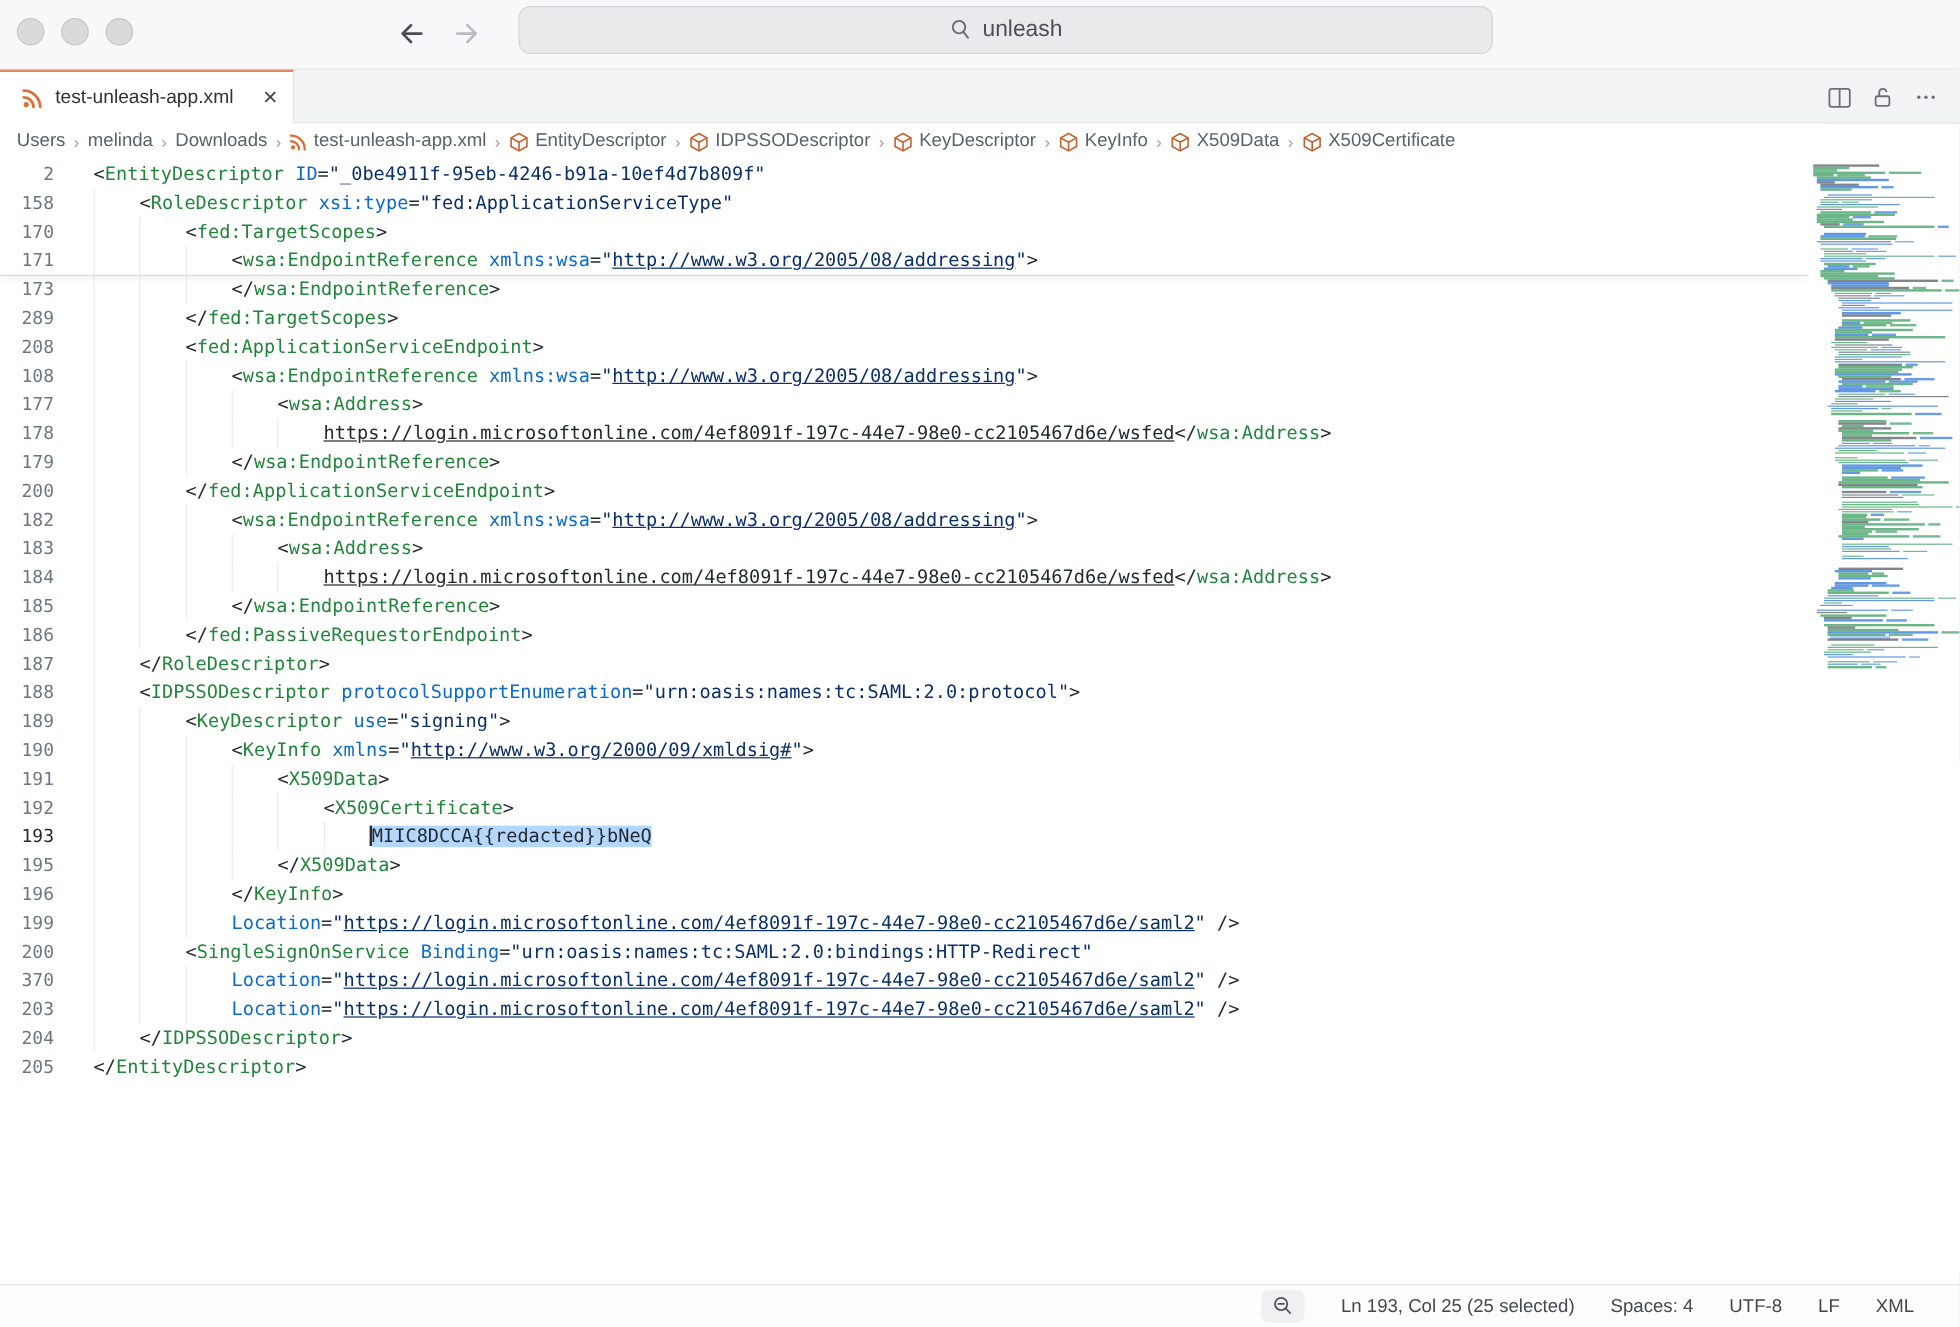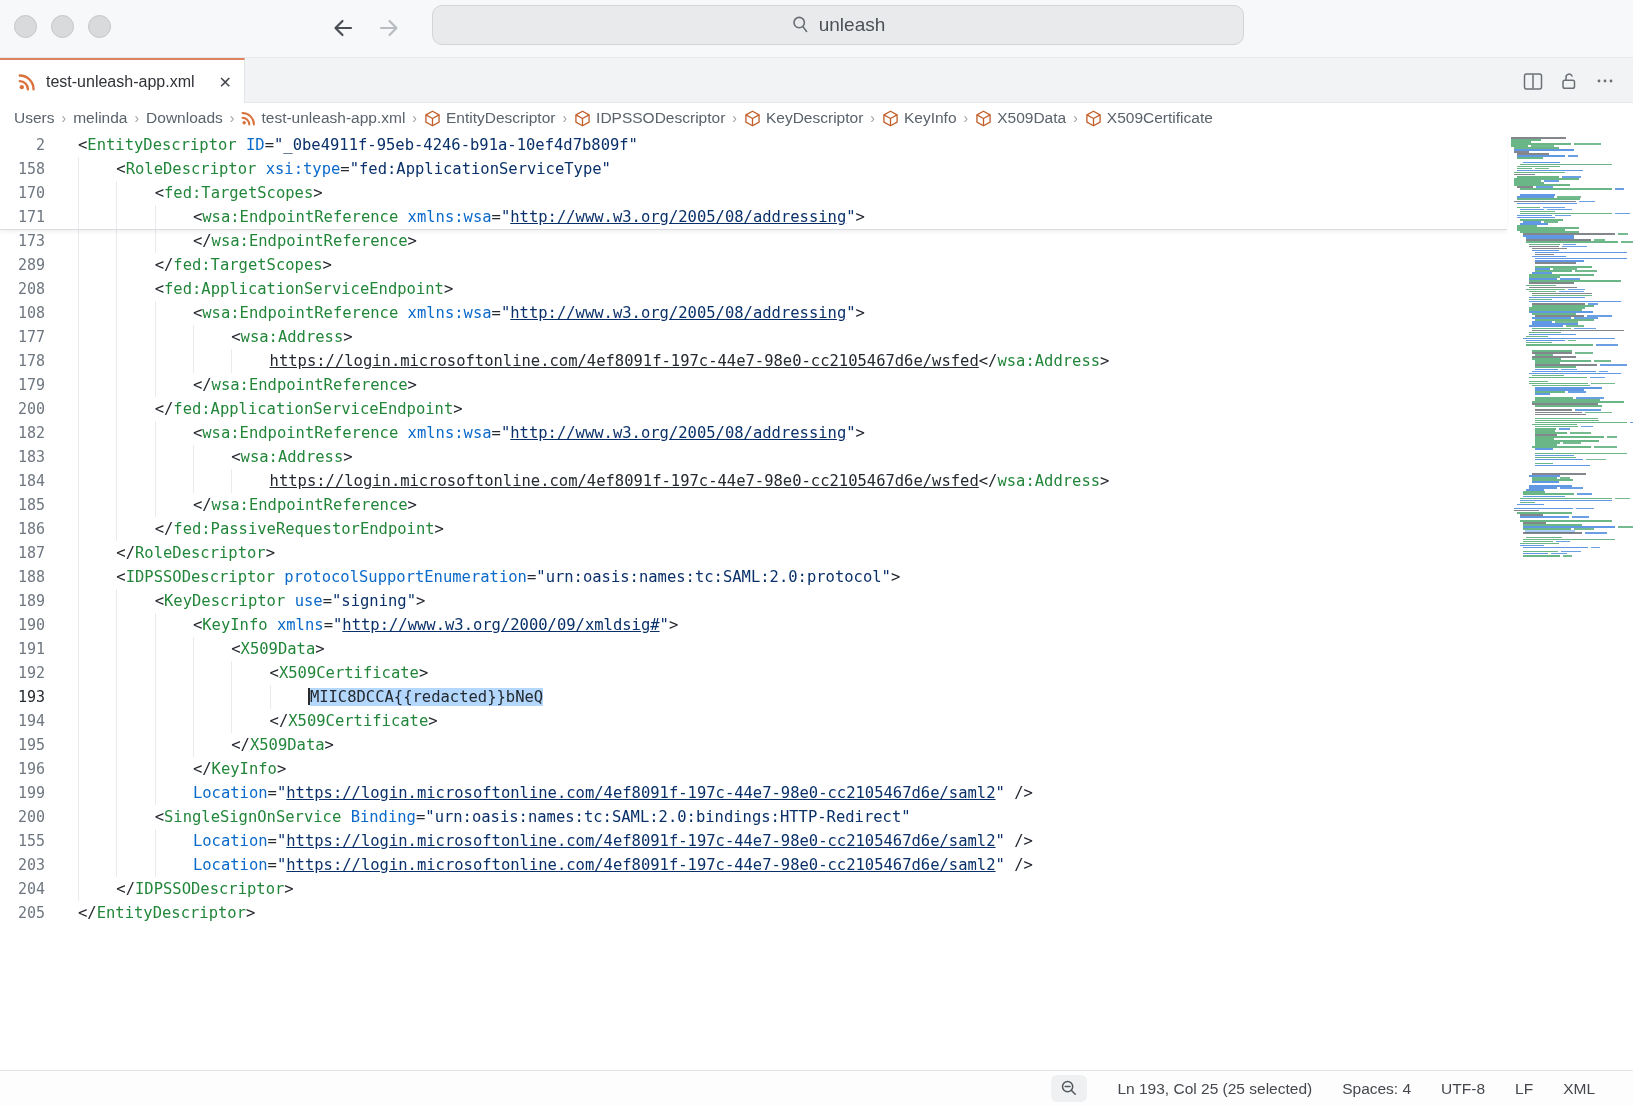--- a/index.html
+++ b/index.html
@@ -282,41 +282,37 @@
         </div>
         <div class="code-line">
     <span class="num">192</span>
     <span class="lc"><span class="g"></span><span class="g"></span><span class="g"></span><span class="g"></span><span class="g"></span><span class="tok-p">&lt;</span><span class="tok-t">X509Certificate</span><span class="tok-p">&gt;</span></span>
         </div>
         <div class="code-line">
     <span class="num active">193</span>
     <span class="lc"><span class="g"></span><span class="g"></span><span class="g"></span><span class="g"></span><span class="g"></span><span class="g"></span><span class="cursor"></span><span class="tok-s">MIIC8DCCA{{redacted}}bNeQ</span></span>
         </div>
         <div class="code-line">
-    <span class="num">194</span>
-    <span class="lc"><span class="g"></span><span class="g"></span><span class="g"></span><span class="g"></span><span class="g"></span><span class="tok-p">&lt;/</span><span class="tok-t">X509Certificate</span><span class="tok-p">&gt;</span></span>
-        </div>
-        <div class="code-line">
     <span class="num">195</span>
     <span class="lc"><span class="g"></span><span class="g"></span><span class="g"></span><span class="g"></span><span class="tok-p">&lt;/</span><span class="tok-t">X509Data</span><span class="tok-p">&gt;</span></span>
         </div>
         <div class="code-line">
     <span class="num">196</span>
     <span class="lc"><span class="g"></span><span class="g"></span><span class="g"></span><span class="tok-p">&lt;/</span><span class="tok-t">KeyInfo</span><span class="tok-p">&gt;</span></span>
         </div>
         <div class="code-line">
     <span class="num">199</span>
     <span class="lc"><span class="g"></span><span class="g"></span><span class="g"></span><span class="tok-a">Location</span><span class="tok-p">=</span><span class="tok-v">"</span><span class="tok-l">https://login.microsoftonline.com/4ef8091f-197c-44e7-98e0-cc2105467d6e/saml2</span><span class="tok-v">"</span><span class="tok-x"> </span><span class="tok-p">/&gt;</span></span>
         </div>
         <div class="code-line">
     <span class="num">200</span>
     <span class="lc"><span class="g"></span><span class="g"></span><span class="tok-p">&lt;</span><span class="tok-t">SingleSignOnService</span><span class="tok-x"> </span><span class="tok-a">Binding</span><span class="tok-p">=</span><span class="tok-v">"urn:oasis:names:tc:SAML:2.0:bindings:HTTP-Redirect"</span></span>
         </div>
         <div class="code-line">
-    <span class="num">155</span>
+    <span class="num">370</span>
     <span class="lc"><span class="g"></span><span class="g"></span><span class="g"></span><span class="tok-a">Location</span><span class="tok-p">=</span><span class="tok-v">"</span><span class="tok-l">https://login.microsoftonline.com/4ef8091f-197c-44e7-98e0-cc2105467d6e/saml2</span><span class="tok-v">"</span><span class="tok-x"> </span><span class="tok-p">/&gt;</span></span>
         </div>
         <div class="code-line">
     <span class="num">203</span>
     <span class="lc"><span class="g"></span><span class="g"></span><span class="g"></span><span class="tok-a">Location</span><span class="tok-p">=</span><span class="tok-v">"</span><span class="tok-l">https://login.microsoftonline.com/4ef8091f-197c-44e7-98e0-cc2105467d6e/saml2</span><span class="tok-v">"</span><span class="tok-x"> </span><span class="tok-p">/&gt;</span></span>
         </div>
         <div class="code-line">
     <span class="num">204</span>
     <span class="lc"><span class="g"></span><span class="tok-p">&lt;/</span><span class="tok-t">IDPSSODescriptor</span><span class="tok-p">&gt;</span></span>
         </div>

